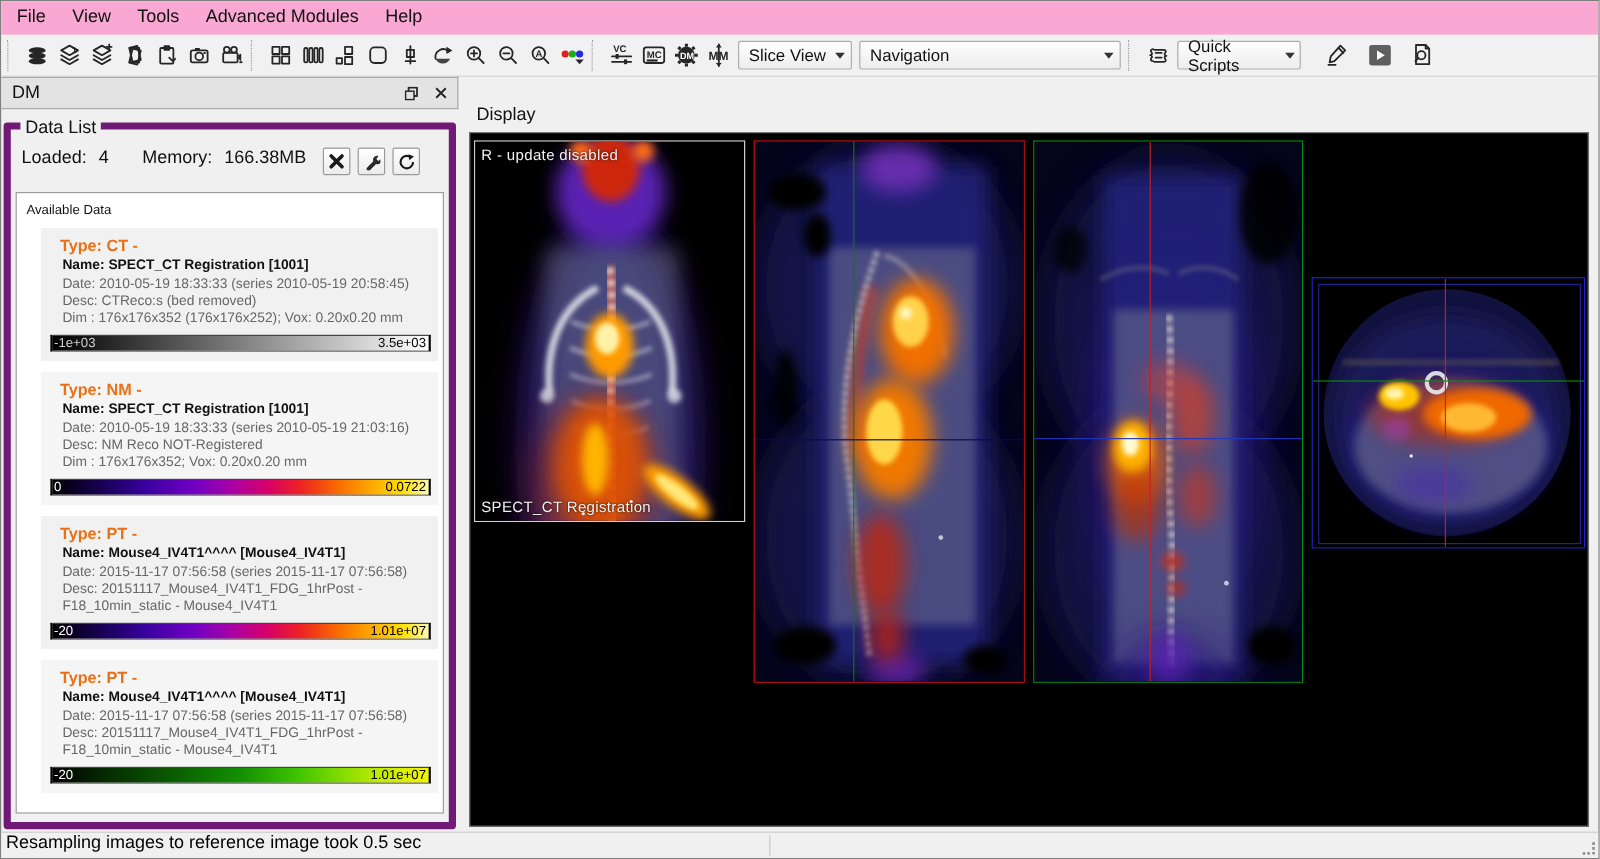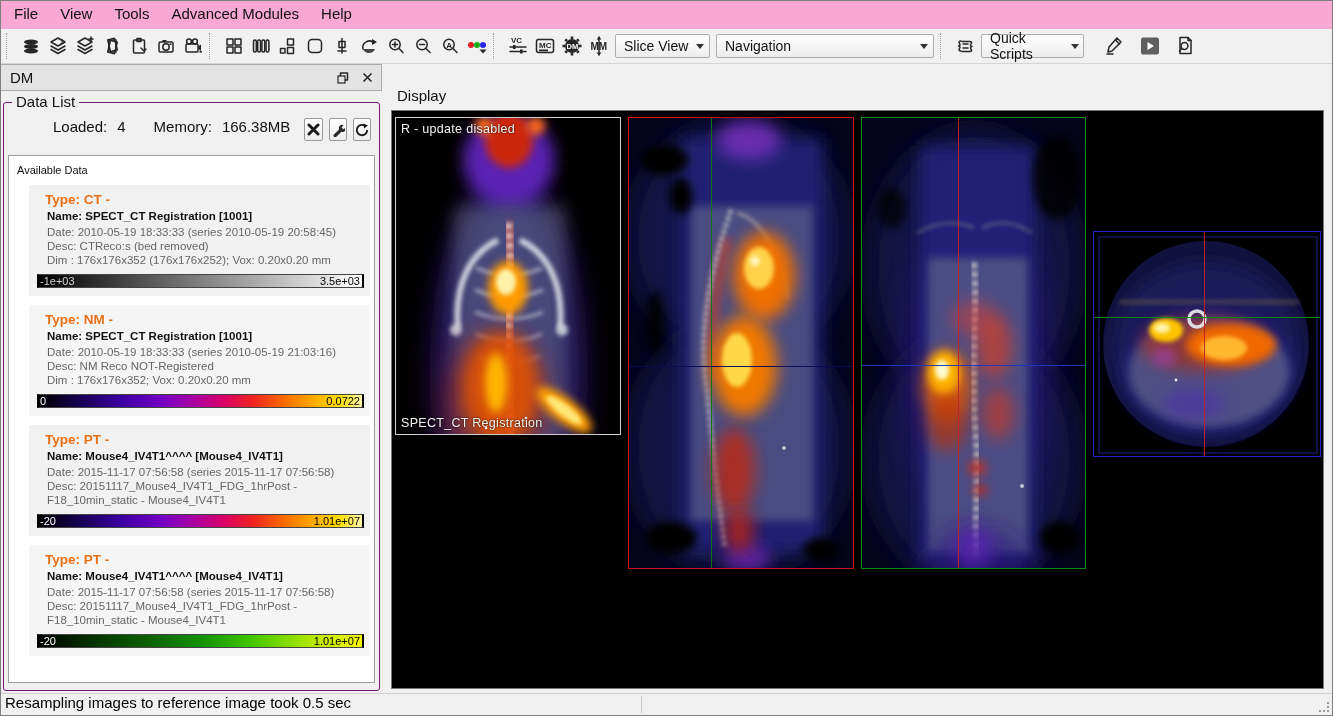--- a/index.html
+++ b/index.html
@@ -24,21 +24,21 @@
   .combo .caret { width:18px; height:100%; display:flex; align-items:center; justify-content:center; margin-left:auto; }
   .caret-shape { width:0; height:0; border-left:4px solid transparent; border-right:4px solid transparent; border-top:5px solid #333; }
   
   .main { display:flex; height:629px; }
   
   .dm-panel { width:381px; flex:none; display:flex; flex-direction:column; }
   .dm-titlebar { height:27px; background:#e3e3e3; border:1px solid #ababab; border-left:none; display:flex; align-items:center; padding:0 6px 0 9px; }
   .dm-title { font-size:15px; }
   .dm-tb-icons { margin-left:auto; display:flex; gap:8px; align-items:center; }
   .dm-tb-btn { width:16px; height:16px; display:flex; align-items:center; justify-content:center; }
-  .groupbox { position:relative; border:1px solid #701a75; border-radius:3px; margin:11px 2px 2px 2px; flex:1;padding-left:40px; }
+  .groupbox { position:relative; border:6px solid #701a75; border-radius:3px; margin:11px 2px 2px 2px; flex:1; }
   .gb-title { position:absolute; top:-10px; left:8px; background:#f0f0f0; padding:0 4px; font-size:15px; }
   .loaded-row { display:flex; margin:15px 8px 0 9px; font-size:15px; }
   .loaded-row .lbl { margin-right:10px; }
   .loaded-row .val { margin-right:28px; }
   .loaded-row .val2 { margin-right:8px; }
   .sq-btn { width:23px; height:23px; border:1px solid #9a9a9a; border-radius:2px; background:linear-gradient(#ffffff,#ececec); display:flex; align-items:center; justify-content:center; margin-left:6px; }
   .sq-btn:first-of-type { margin-left:auto; }
   .avail-box { position:absolute; top:52px; bottom:7px; left:4px; right:4px; background:#fff; border:1px solid #9d9d9d; overflow:hidden; }
   .avail-label { font-size:11px; padding:8px 0 0 8px; }
   .entry { margin:9px 4px 0 20px; background:#f1f1f1; padding:7px 6px 4px 16px; }

